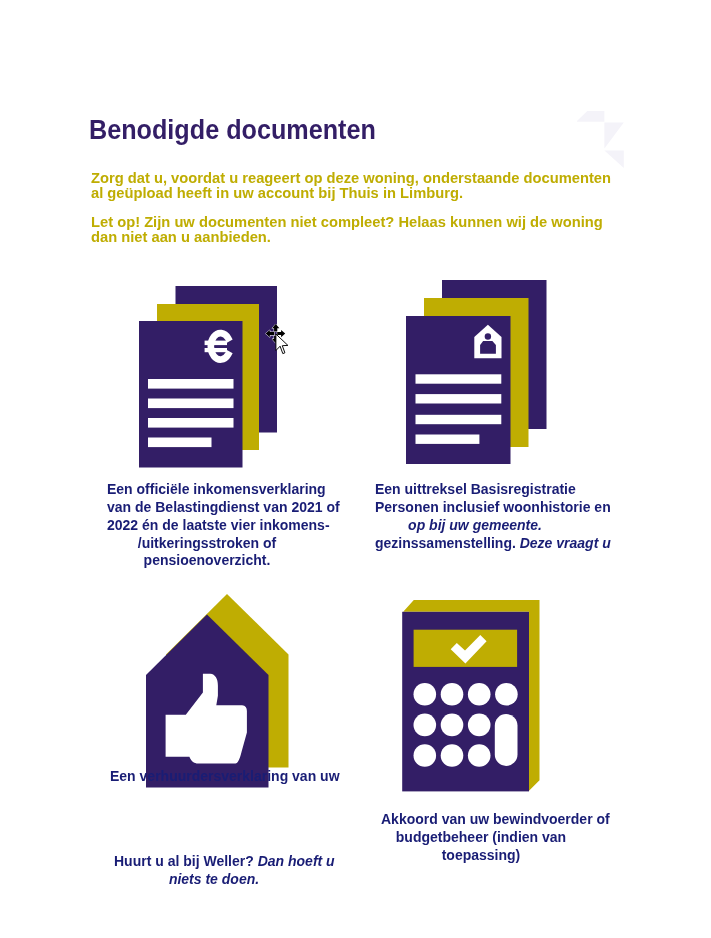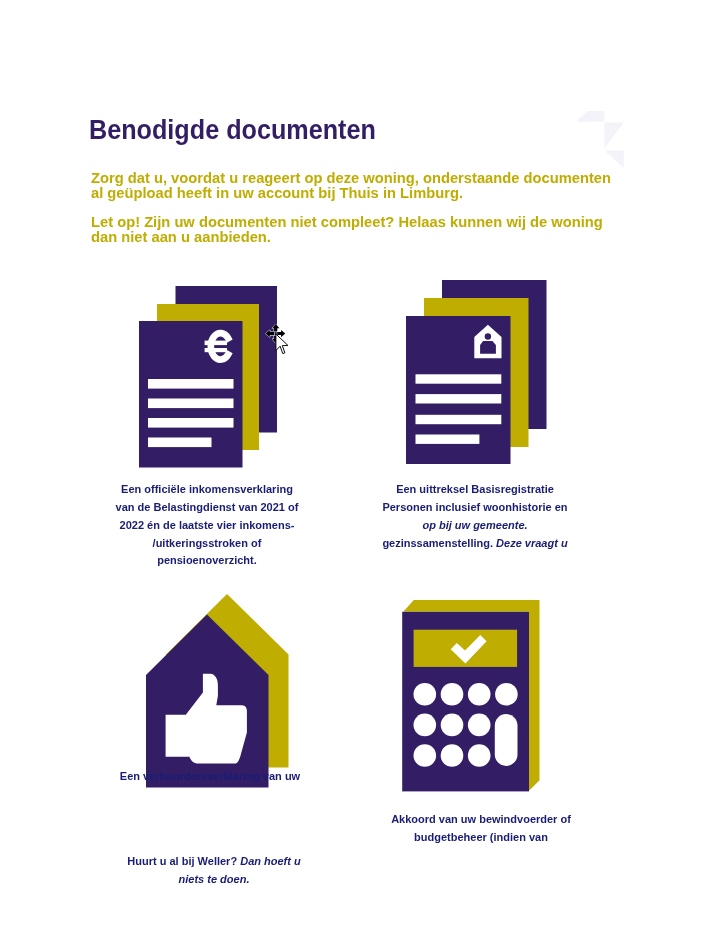--- a/index.html
+++ b/index.html
@@ -36,21 +36,21 @@
   .icon { position:absolute; }
   #icon1 { left:139px; top:247px; width:138px; height:182px; }
   #icon2 { left:406px; top:241px; width:141px; height:184px; }
   #icon3 { left:146px; top:555px; width:144px; height:194px; }
   #icon4 { left:401.5px; top:561px; width:138px; height:192px; }
 
   
   .caption {
     position:absolute;
     color:#191D75;
-    font-size:11px;
+    font-size:14px;
     font-weight:bold;
     text-align:center;
     line-height:17.8px;
     white-space:nowrap;
   }
   .caption > div { white-space:nowrap; }
   .caption i { font-style:italic; }
   #cap1  { left:107px; top:442.3px;  width:200px; }
   #cap2  { left:375px; top:442.3px;  width:200px; }
   #cap3  { left:110px; top:729px;  width:200px; }
@@ -166,20 +166,21 @@
     <div>Een verhuurdersverklaring  van uw</div>
   </div>
   <div class="caption" id="cap3b">
     <div><span>Huurt u al bij Weller? </span><i>Dan hoeft u</i></div>
     <div><i>niets te doen.</i></div>
   </div>
 
   <div class="caption" id="cap4">
     <div>Akkoord van uw bewindvoerder  of</div>
     <div>budgetbeheer (indien van</div>
+    <div>toepassing)</div>
   </div>
 
   <svg class="cursor" viewBox="0 0 36 40" xmlns="http://www.w3.org/2000/svg">
     <g fill="#000000" stroke="#ffffff" stroke-width="0.95" stroke-linejoin="miter" paint-order="stroke fill">
       <path d="M12.7 2.1 L16.4 6.2 L14.3 6.2 L14.3 9.5 L11.1 9.5 L11.1 6.2 L9.0 6.2 Z"></path>
       <path d="M12.7 21.1 L9.0 17.0 L11.1 17.0 L11.1 13.7 L14.3 13.7 L14.3 17.0 L16.4 17.0 Z"></path>
       <path d="M2.7 11.6 L6.8 8.0 L6.8 10.1 L11.2 10.1 L11.2 13.1 L6.8 13.1 L6.8 15.2 Z"></path>
       <path d="M22.2 11.6 L18.1 8.0 L18.1 10.1 L14.2 10.1 L14.2 13.1 L18.1 13.1 L18.1 15.2 Z"></path>
     </g>
     <path fill="#ffffff" stroke="#000000" stroke-width="0.95" stroke-linejoin="miter" d="M12.9 12.0 L12.9 28.5 L17.1 24.2 L19.8 31.6 L21.9 30.8 L19.3 23.7 L24.9 23.4 Z"></path>

